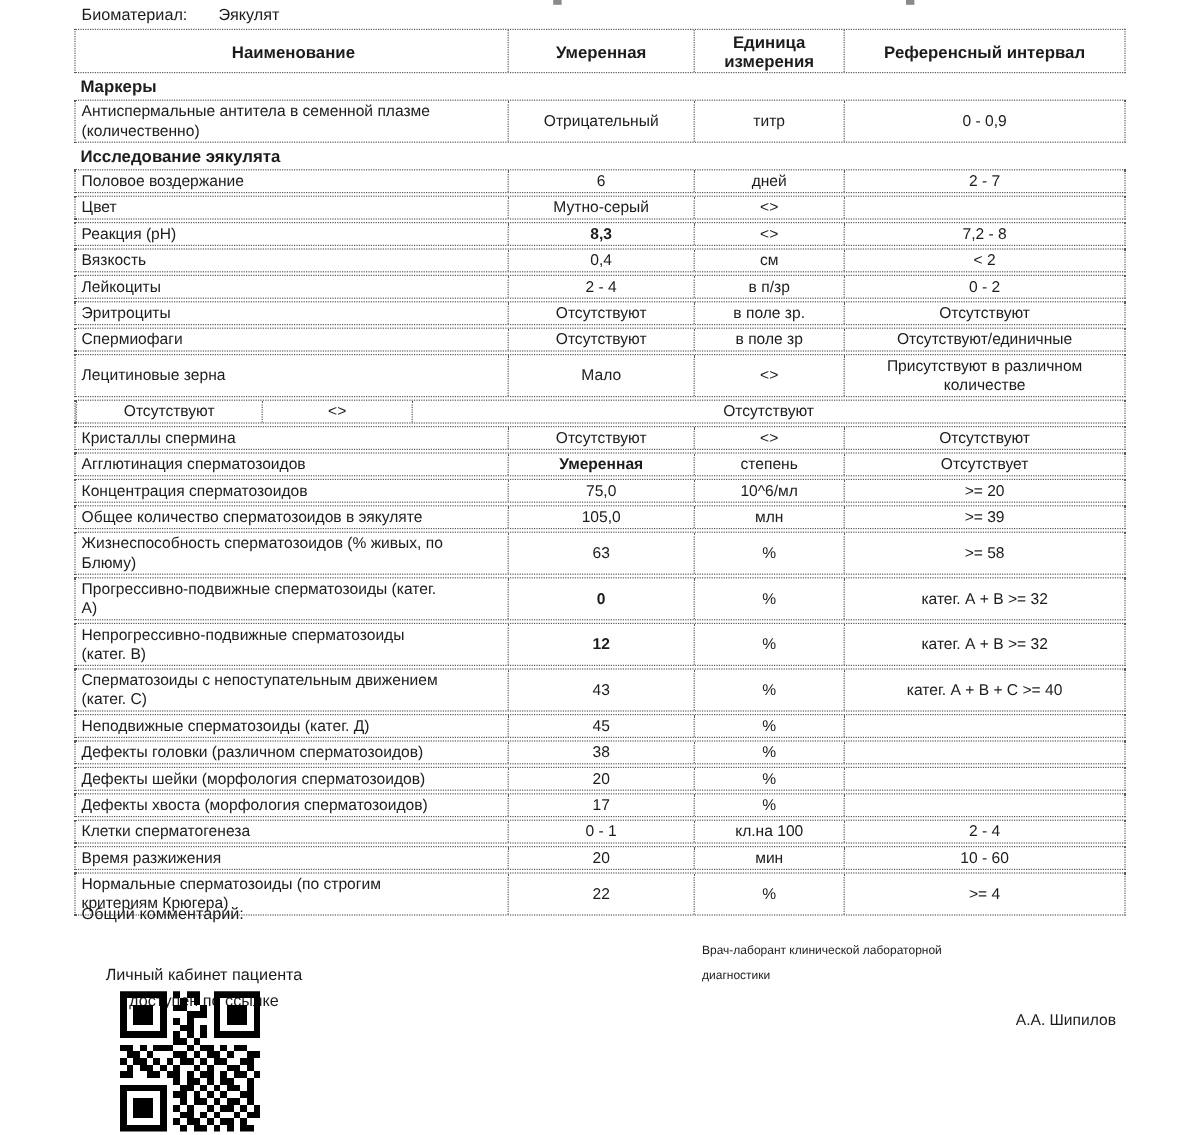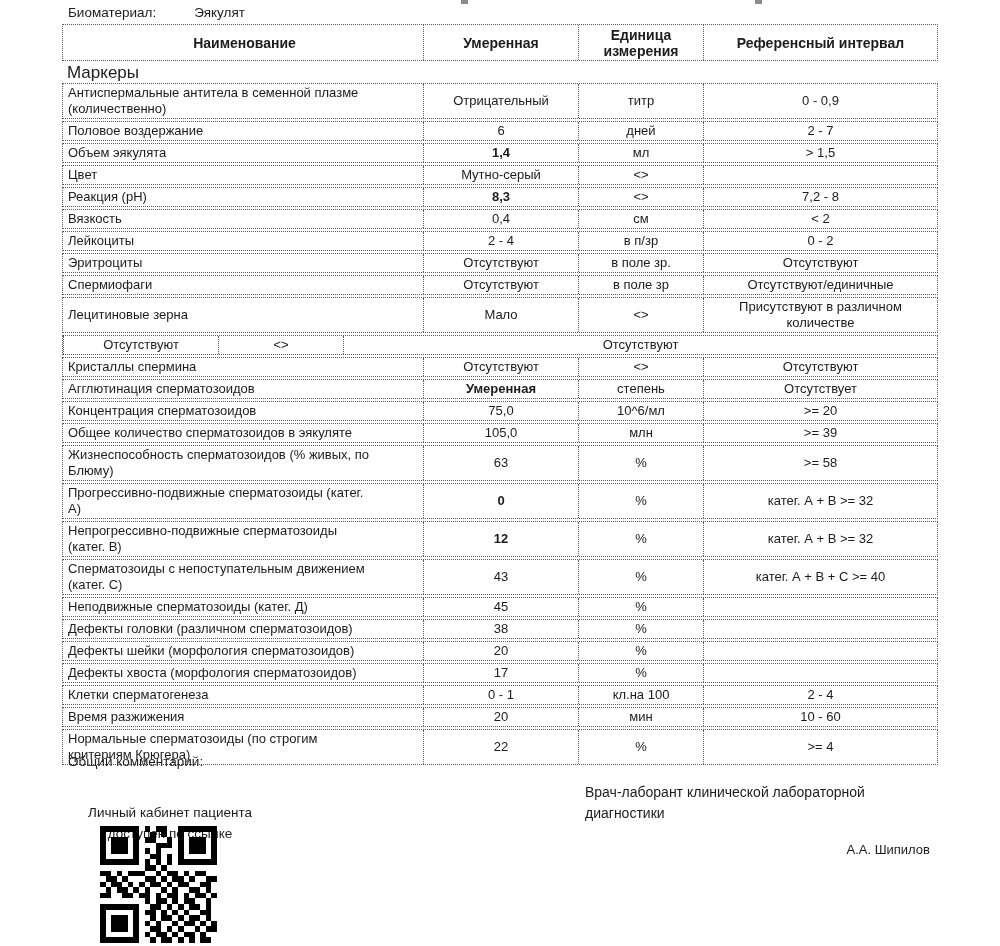--- a/index.html
+++ b/index.html
@@ -27,21 +27,21 @@
   .artifact.a-left  { left: 461px; }
   .artifact.a-right { left: 755px; }
 
   .biomaterial {
     position: absolute;
     left: 68px;
     top: 5px;
     font-size: 13.5px;
     display: flex;
   }
-  .biomaterial .value { margin-left: 38px; }
+  .biomaterial .value { margin-left: 26px; }
 
   .report-table {
     position: absolute;
     left: 62px;
     top: 24px;
     width: 876px;
   }
   .hdr-row, .row {
     display: flex;
     border: 1px dotted #5a5a5a;
@@ -59,22 +59,22 @@
     line-height: 16px;
     padding: 1px 2px;
   }
   .c-name   { width: 360px; padding-left: 5px; justify-content: flex-start; text-align: left; }
   .c-result { width: 155px; border-left: 1px dotted #5a5a5a; justify-content: center; text-align: center; }
   .c-unit   { width: 125px; border-left: 1px dotted #5a5a5a; justify-content: center; text-align: center; }
   .c-ref    { flex: 1;      border-left: 1px dotted #5a5a5a; justify-content: center; text-align: center; }
   .hdr-row .c-name { justify-content: center; text-align: center; }
   .cell.bold { font-weight: bold; }
   .section-row {
-    font-weight: normal;
-    font-size: 17px;
+    font-weight: bold;
+    font-size: 14px;
     padding: 2px 0 3px 5px;
     line-height: 15px;
   }
 
   .comment-label {
     position: absolute;
     left: 68px;
     top: 754px;
     font-size: 13.5px;
   }
@@ -86,21 +86,21 @@
     text-align: center;
     font-size: 13.5px;
     line-height: 21px;
     margin-top: 20px;
   }
   .doctor-title {
     position: absolute;
     left: 585px;
     top: 782px;
     width: 320px;
-    font-size: 14px;
+    font-size: 10px;
     line-height: 21px;
     white-space: pre-line;
   }
   .doctor-name {
     position: absolute;
     right: 70px;
     top: 842px;
     font-size: 13px;
   }
   .qr {
@@ -135,31 +135,26 @@
     </div>
     <div>
         <div class="section-row">Маркеры</div>
         <div class="row two">
           <div class="cell c-name">Антиспермальные антитела в семенной плазме
 (количественно)</div>
           <div class="cell c-result">Отрицательный</div>
           <div class="cell c-unit">титр</div>
           <div class="cell c-ref">0 - 0,9</div>
         </div>
+        <div class="section-row">Исследование эякулята</div>
         <div class="row">
           <div class="cell c-name">Половое воздержание</div>
           <div class="cell c-result">6</div>
           <div class="cell c-unit">дней</div>
           <div class="cell c-ref">2 - 7</div>
-        </div>
-        <div class="row">
-          <div class="cell c-name">Объем эякулята</div>
-          <div class="cell c-result bold">1,4</div>
-          <div class="cell c-unit">мл</div>
-          <div class="cell c-ref">&gt; 1,5</div>
         </div>
         <div class="row">
           <div class="cell c-name">Цвет</div>
           <div class="cell c-result">Мутно-серый</div>
           <div class="cell c-unit">&lt;&gt;</div>
           <div class="cell c-ref"></div>
         </div>
         <div class="row">
           <div class="cell c-name">Реакция (pH)</div>
           <div class="cell c-result bold">8,3</div>

